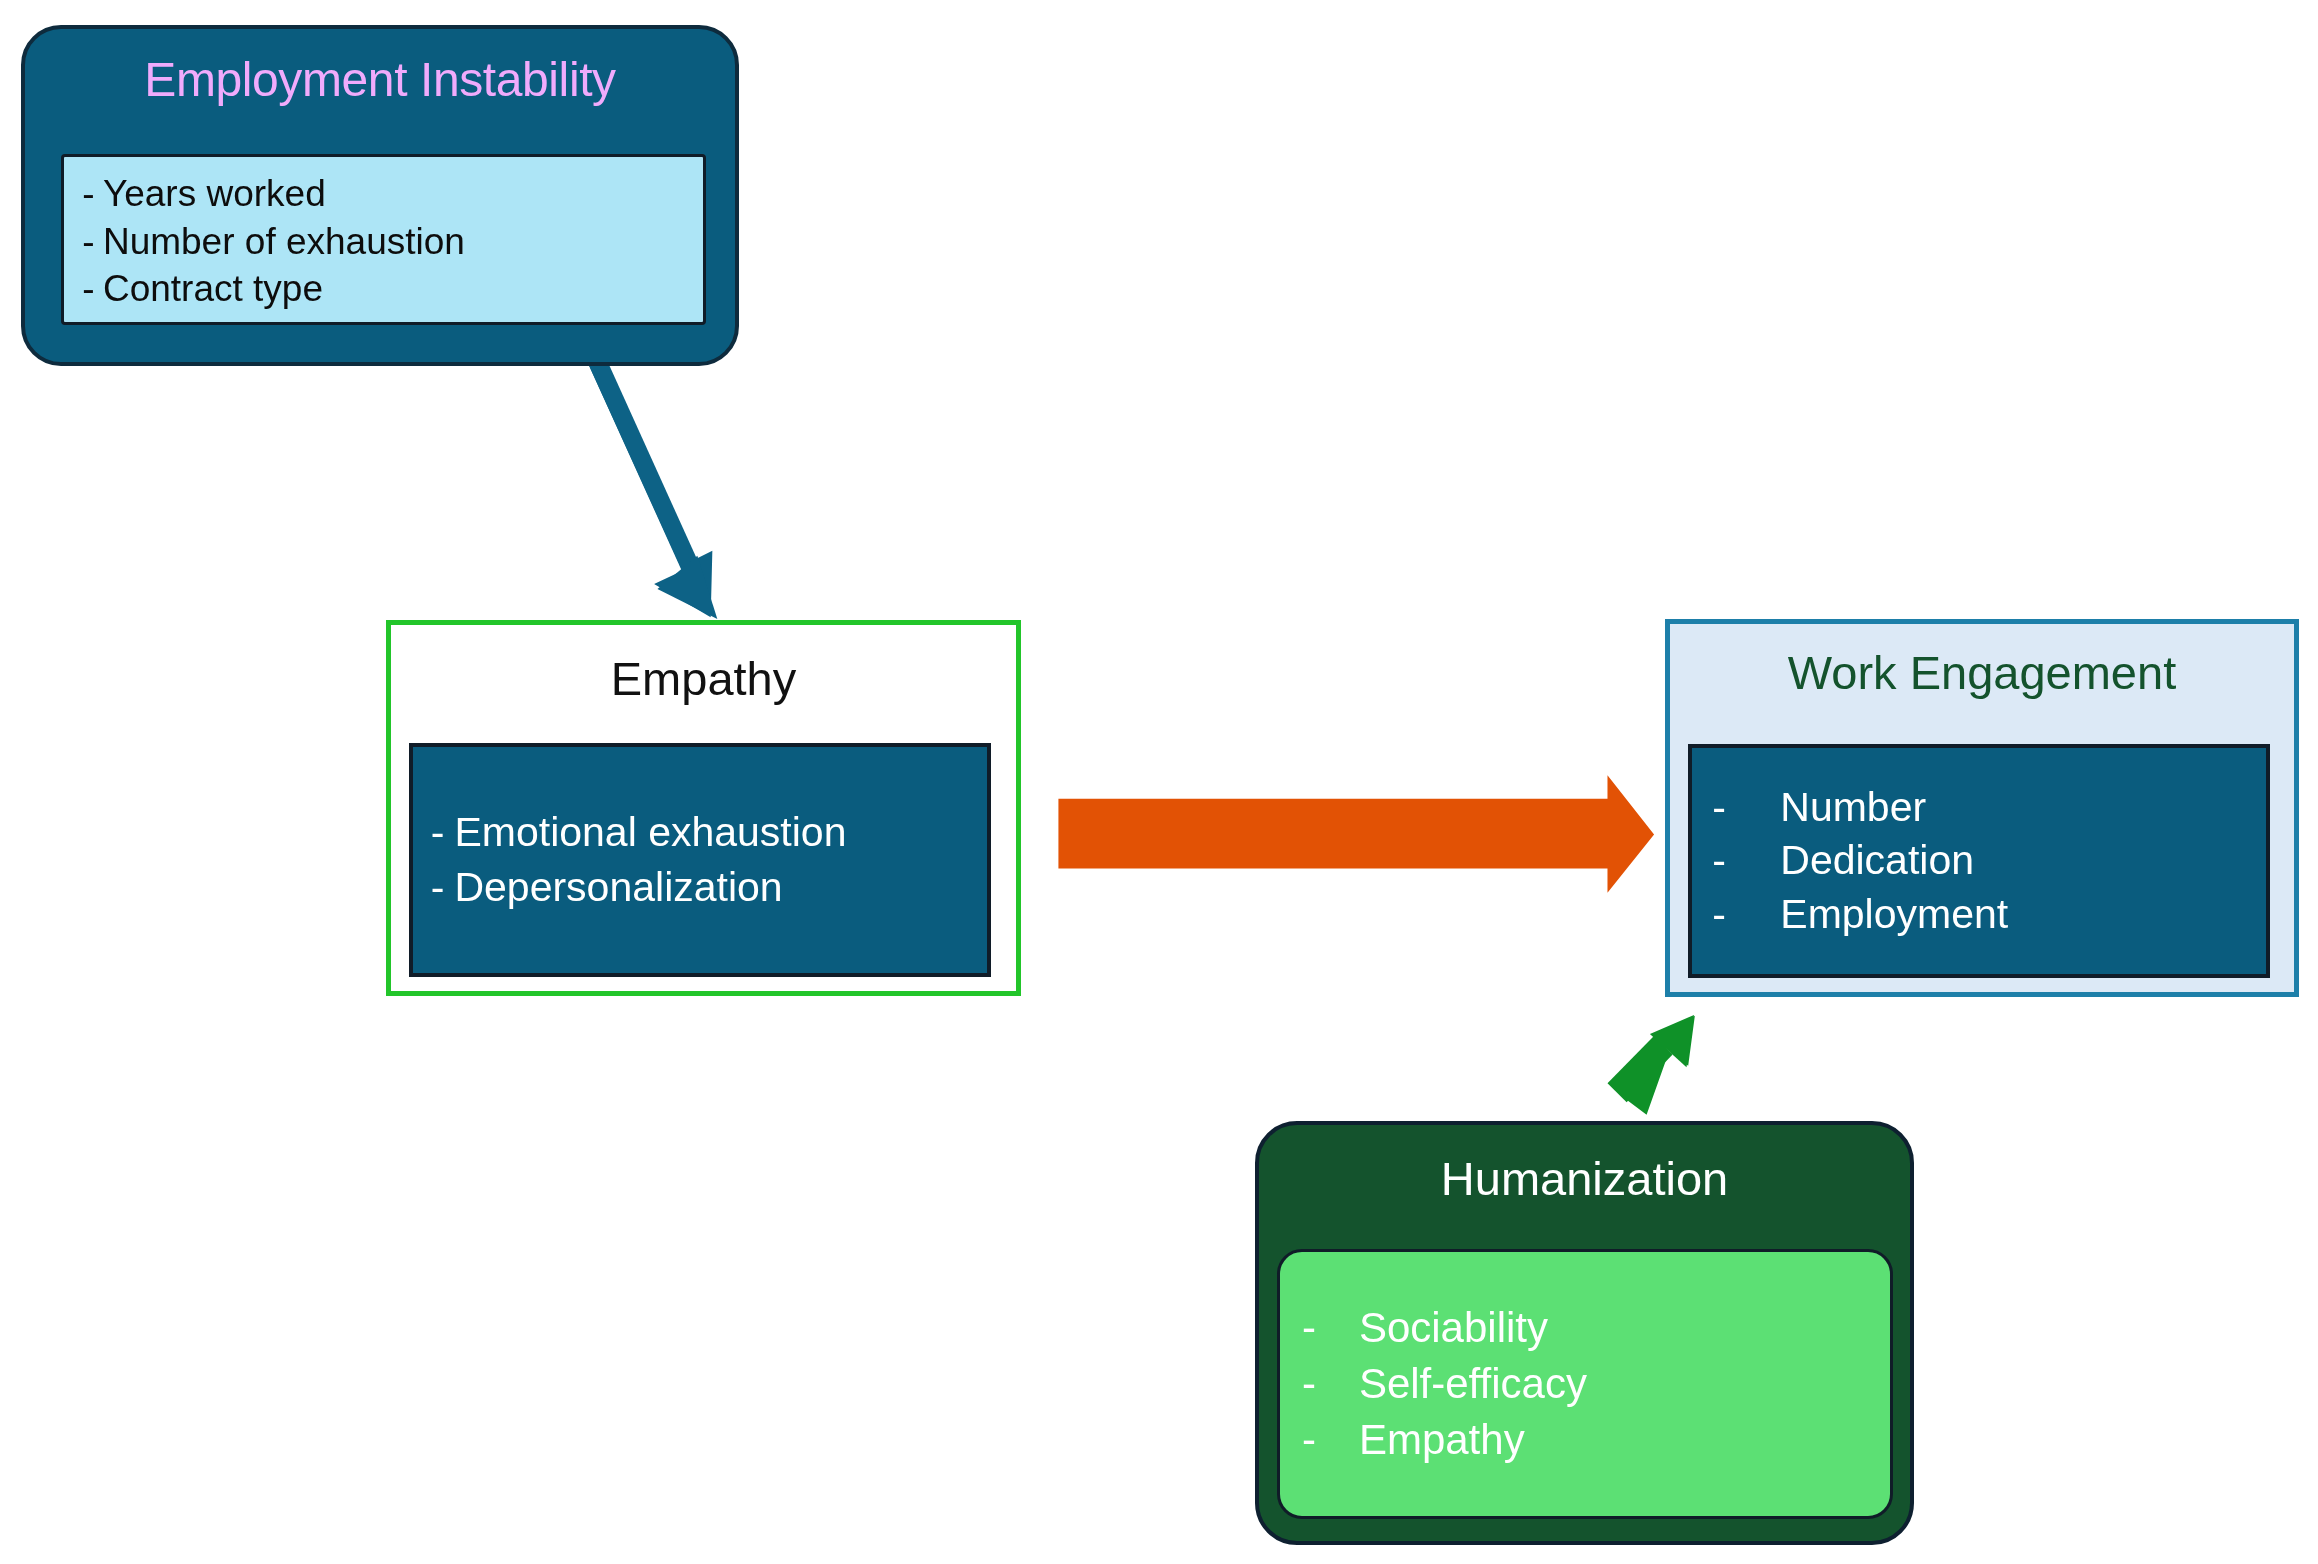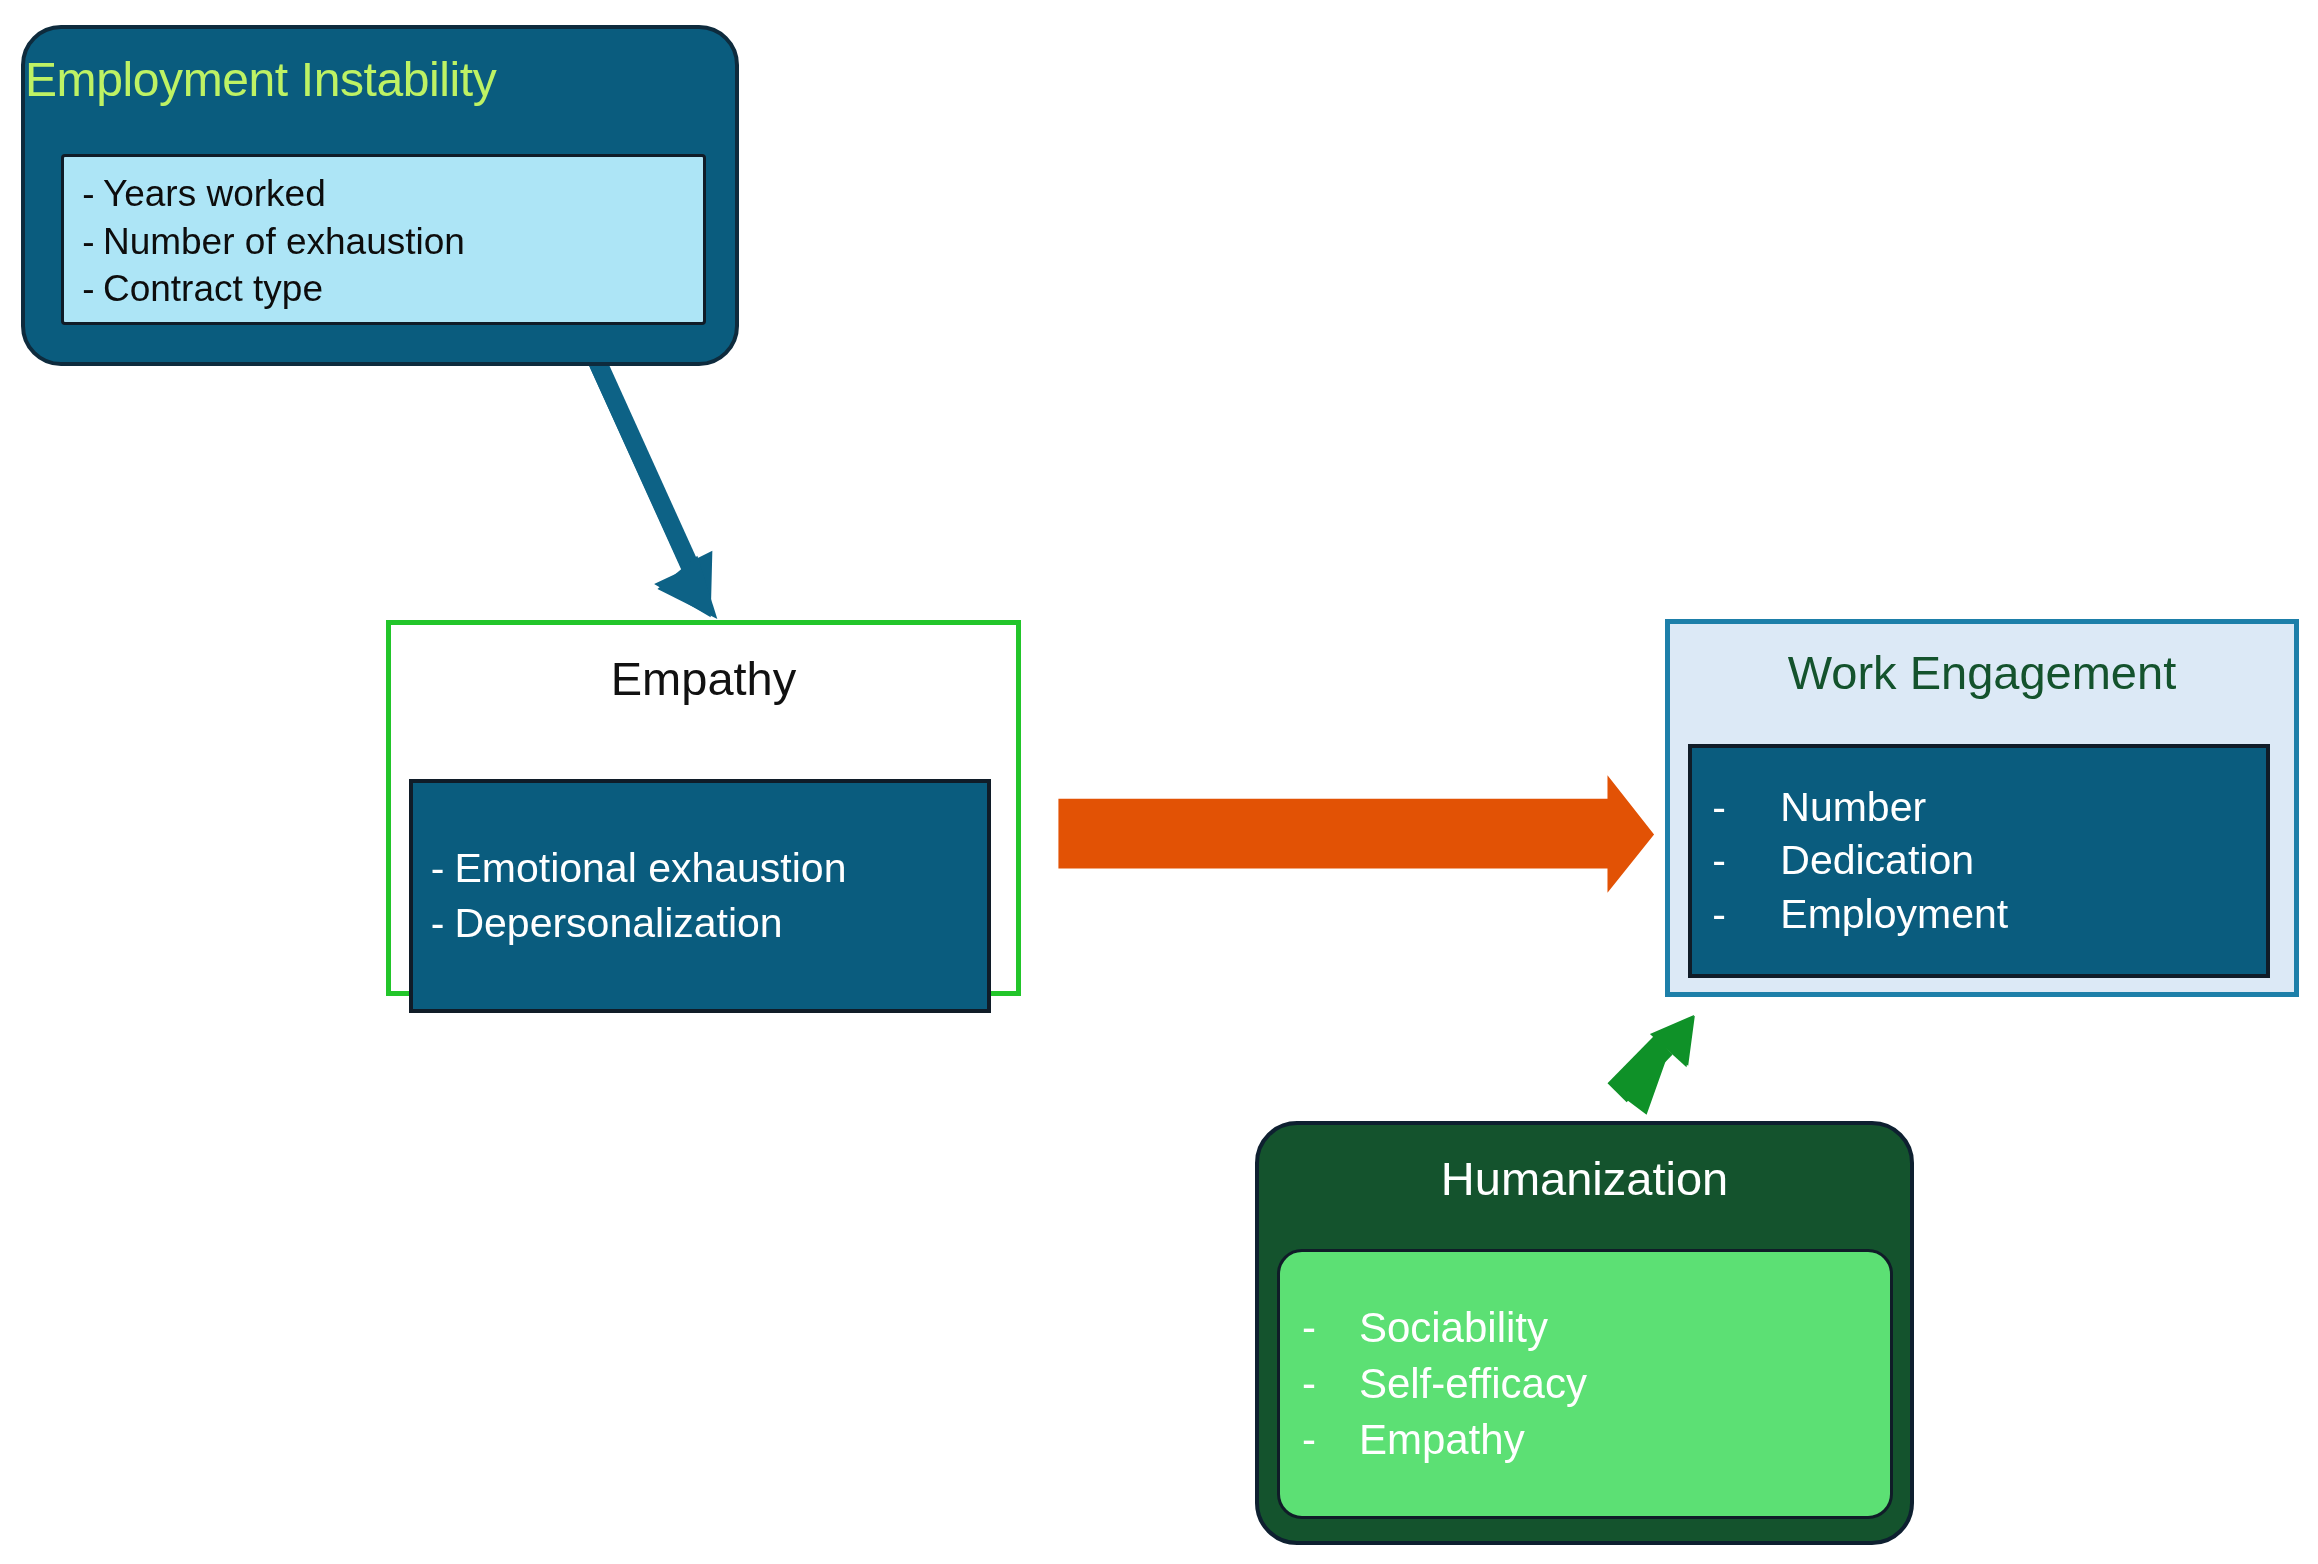--- a/index.html
+++ b/index.html
@@ -31,21 +31,22 @@
     height: 341px;
     background: #0a5c7e;
     border: 4.2px solid #0e2b3d;
     border-radius: 40px;
   }
   #node-employment .node-title {
     position: absolute;
     left: 0;
     right: 0;
     top: 27px;
-    color: #bef264;
+    text-align: center;
+    color: #f0abfc;
     font-size: 48px;
     line-height: 1;
     letter-spacing: -0.4px;
   }
   #node-employment .inner {
     position: absolute;
     left: 36px;
     top: 125px;
     width: 645px;
     height: 171px;
@@ -88,21 +89,20 @@
     top: 118px;
     width: 582px;
     height: 234px;
     background: #0a5c7e;
     border: 4.2px solid #101c28;
     box-sizing: border-box;
     display: flex;
     flex-direction: column;
     justify-content: center;
     padding-left: 18.3px;
-    margin-top: 36px;
   }
   #node-burnout .inner .item {
     color: #ffffff;
     font-size: 41px;
     line-height: 1.34;
     white-space: nowrap;
   }
   #node-burnout .inner .item .dash { margin-right: 10px; }
 
   

